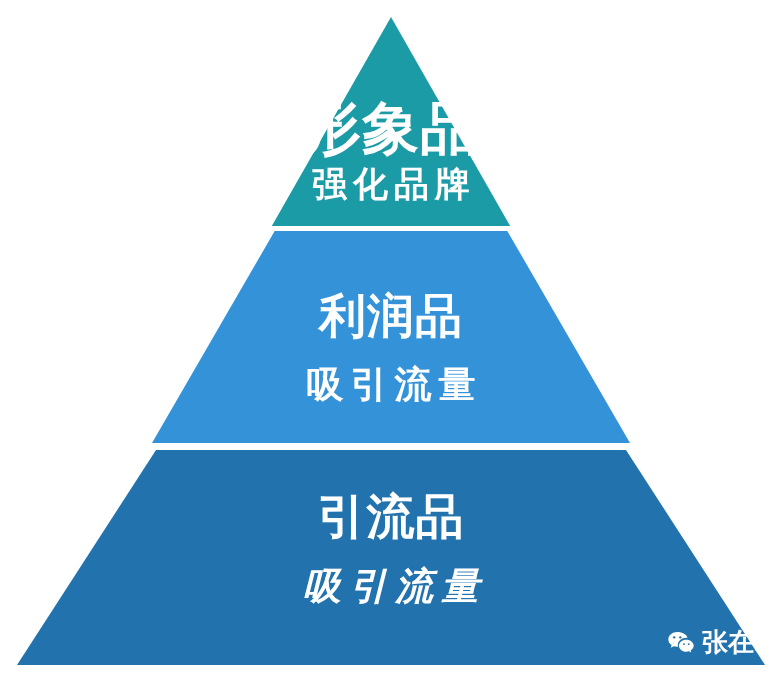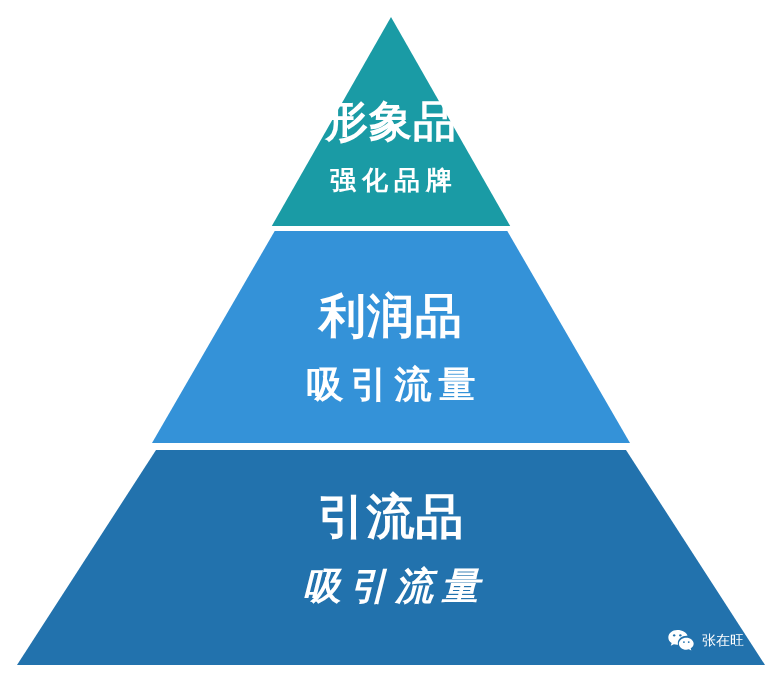--- a/index.html
+++ b/index.html
@@ -52,26 +52,26 @@
 
   .tier-subtitle {
     font-weight: bold;
     line-height: 1;
     white-space: nowrap;
   }
 
   
   #tier1-title {
     top: 100px;
-    font-size: 43px;
+    font-size: 57px;
     letter-spacing: 1px;
   }
   #tier1-subtitle {
     top: 167px;
-    font-size: 26px;
+    font-size: 35px;
     letter-spacing: 6px;
     text-indent: 6px;
   }
 
   
   #tier2-title {
     top: 292px;
     font-size: 47px;
     letter-spacing: 1px;
   }
@@ -107,24 +107,25 @@
     pointer-events: none;
     user-select: none;
   }
   #watermark .wm-icon {
     width: 26px;
     height: 22px;
     display: block;
   }
   #watermark .wm-label {
     color: #ffffff;
-    font-size: 14px;
+    font-size: 26px;
     line-height: 1;
     white-space: nowrap;
     letter-spacing: 0px;
+    font-weight: bold;
   }
 </style>
 </head>
 <body>
 
 <div id="stage">
 
   <svg id="pyramid-svg" viewBox="0 0 782 681" xmlns="http://www.w3.org/2000/svg">
 
     <polygon points="391,17 271.8,226 510.2,226" fill="#1a9ba5"></polygon>

